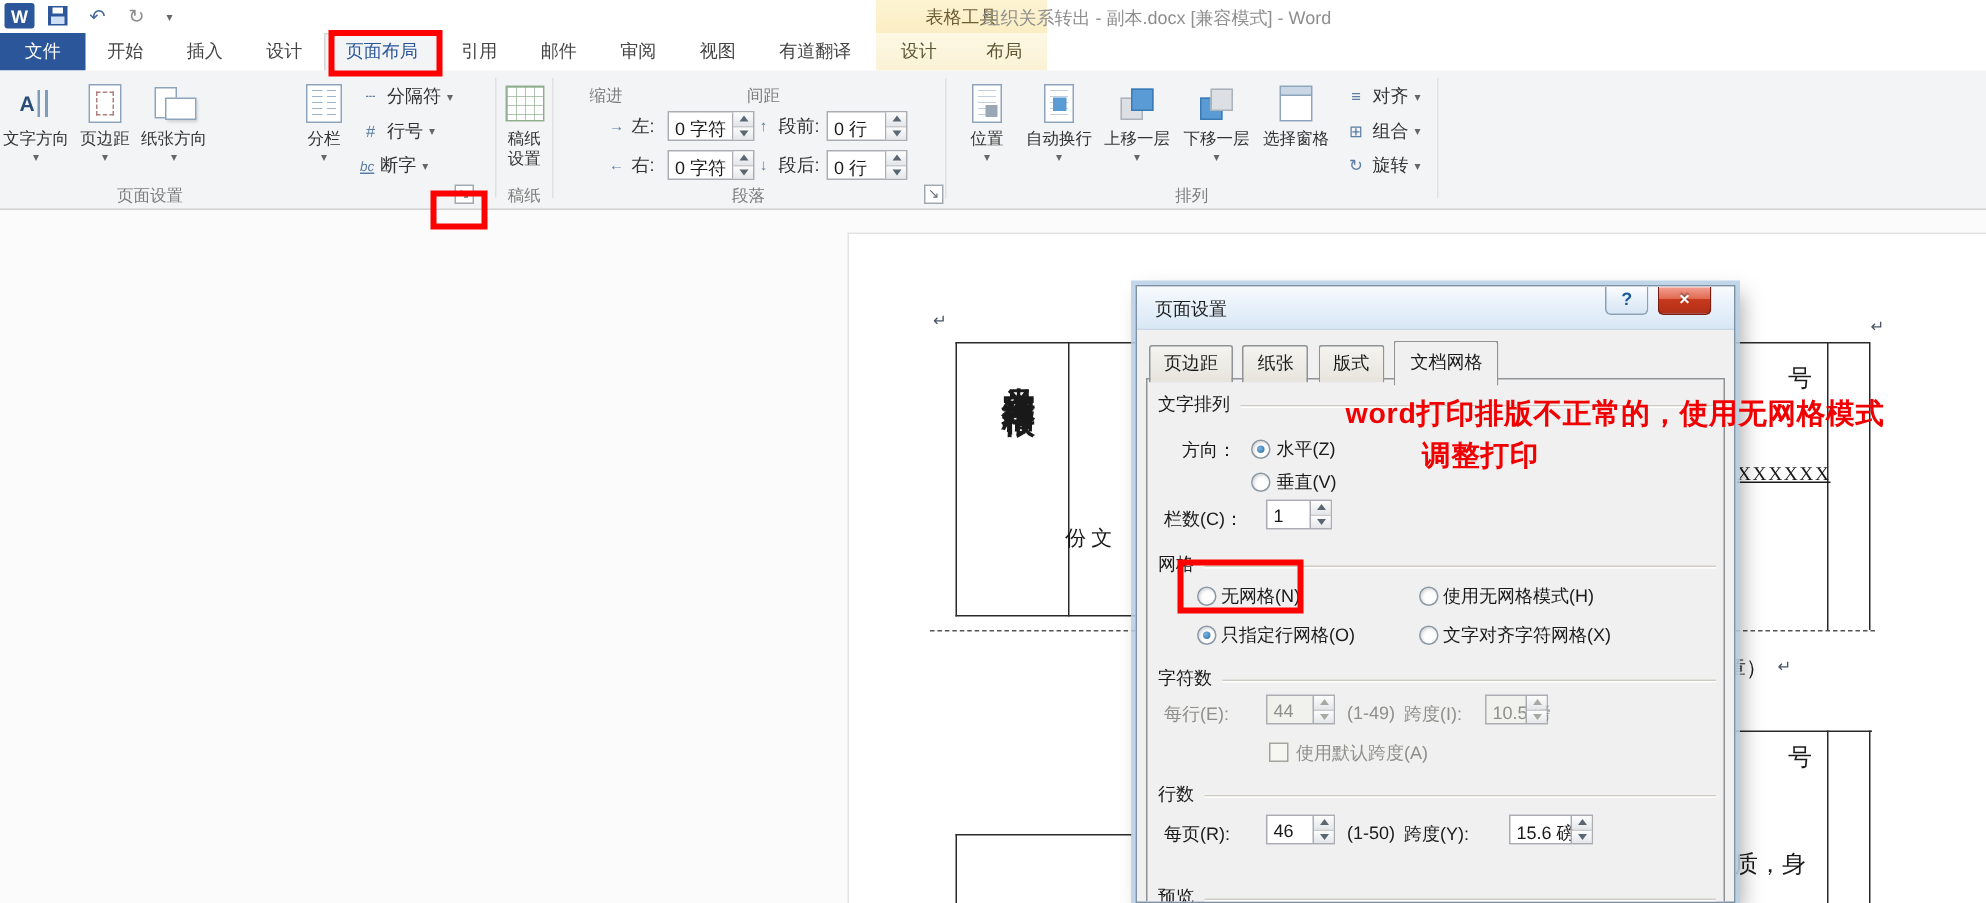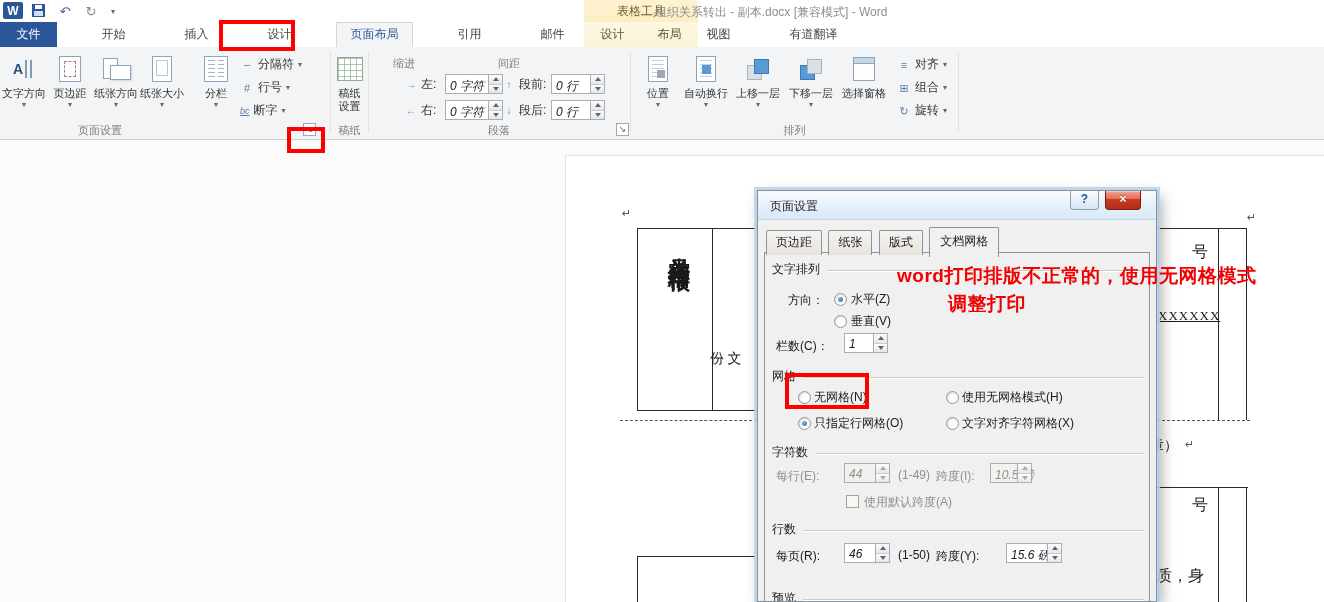--- a/index.html
+++ b/index.html
@@ -15,21 +15,21 @@
   .floppy::before { content:""; position:absolute; left:3px; top:1px; width:7px; height:4px; background:#fff; }
   .floppy::after { content:""; position:absolute; left:2px; bottom:1px; width:9px; height:5px; background:#cfe0f5; }
   .qa-undo { left:56px; width:18px; color:#44699e; font-size:13px; }
   .qa-redo { left:82px; width:18px; color:#8d8d8d; font-size:13px; }
   .qa-more { left:106px; width:14px; color:#666; font-size:8px; }
   #win-title { position:absolute; left:655px; top:4px; font-size:12px; color:#8e8e8e; white-space:nowrap; }
   #ctx-title { position:absolute; left:584px; top:0; width:114px; height:22px; background:linear-gradient(#fdf3d2,#fbeec4);
                color:#6b5d33; font-size:12px; text-align:center; line-height:22px; }
 
   
-  #tabsrow { position:absolute; left:0; top:22px; width:1324px; height:25px; background:#fff; display:flex;gap:30px; }
+  #tabsrow { position:absolute; left:0; top:22px; width:1324px; height:25px; background:#fff; display:flex; }
   .tab { height:25px; line-height:25px; text-align:center; font-size:12px; color:#444; cursor:default; flex:0 0 auto; }
   .tab.file { width:57px; background:#2b579a; color:#fff; }
   .tab.t53 { width:53px; }
   .tab.t77 { width:77px; }
   .tab.active { background:#f3f4f5; border:1px solid #d5d6d7; border-bottom:none; color:#2b579a; line-height:23px; }
   #ctxtabs { position:absolute; left:584px; top:0; width:114px; height:25px; background:linear-gradient(#fdf8e5,#fbf2d5); display:flex; }
   #ctxtabs .tab { width:57px; color:#5f5635; }
 
   
   #ribbon { position:absolute; left:0; top:47px; width:1324px; height:93px; background:#f3f4f5; border-bottom:1px solid #d0d1d2; }
@@ -83,21 +83,21 @@
   .ic-fwd::before { content:""; position:absolute; left:2px; top:8px; width:13px; height:13px; background:#dcdfe3; border:1px solid #aab2bb; }
   .ic-fwd::after  { content:""; position:absolute; left:9px; top:2px; width:13px; height:13px; background:#5b9bd5; border:1px solid #3a7ab5; }
   .ic-back { width:26px; height:24px; position:relative; }
   .ic-back::before { content:""; position:absolute; left:2px; top:8px; width:13px; height:13px; background:#5b9bd5; border:1px solid #3a7ab5; }
   .ic-back::after  { content:""; position:absolute; left:9px; top:2px; width:13px; height:13px; background:#dcdfe3; border:1px solid #aab2bb; }
   .ic-selpane { width:22px; height:24px; background:#fff; border:1px solid #8ea4bd; position:relative; }
   .ic-selpane::before { content:""; position:absolute; left:0; top:0; right:0; height:5px; background:#c9d6e4; border-bottom:1px solid #8ea4bd; }
 
   
   .spin { position:absolute; height:20px; background:#fff; border:1px solid #abadb3; font-size:12px; color:#1a1a1a; }
-  .spin .val { display:block; padding:3px 16px 0 4px; white-space:nowrap;font-style:italic; }
+  .spin .val { display:block; padding:3px 16px 0 4px; white-space:nowrap; }
   .spin .arr { position:absolute; top:0; right:0; bottom:0; width:14px; border-left:1px solid #abadb3; display:flex; flex-direction:column; }
   .spin .arr i { flex:1; position:relative; background:linear-gradient(#fdfdfd,#e4e6e9); }
   .spin .arr i + i { border-top:1px solid #c9cbce; }
   .spin .arr i::before { content:""; position:absolute; left:50%; top:50%; transform:translate(-50%,-50%); border:3px solid transparent; }
   .spin .arr i.up::before { border-bottom:4px solid #5b6673; border-top:none; }
   .spin .arr i.dn::before { border-top:4px solid #5b6673; border-bottom:none; }
   .spin.dis { background:#f1f1ed; color:#8f8f8b; }
   .spin.dis .arr i.up::before { border-bottom-color:#a9a9a4; }
   .spin.dis .arr i.dn::before { border-top-color:#a9a9a4; }
 
@@ -184,26 +184,20 @@
           <span class="ic-margins"></span>
         </div>
       <div class="rlab"><span>页边距</span><span class="car"></span></div>
     </div>
     <div class="rbig" style="left:93px">
       <div class="ric">
           <span class="ic-orient"></span>
         </div>
       <div class="rlab"><span>纸张方向</span><span class="car"></span></div>
     </div>
-    <div class="rbig" style="left:139px">
-      <div class="ric">
-          <span class="ic-size"></span>
-        </div>
-      <div class="rlab"><span>纸张大小</span><span class="car"></span></div>
-    </div>
     <div class="rbig" style="left:196px;width:40px">
       <div class="ric">
           <span class="ic-cols">
             <i></i>
             <i></i>
           </span>
         </div>
       <div class="rlab"><span>分栏</span><span class="car"></span></div>
     </div>
     <div class="rsml" style="left:238px;top:7px">

